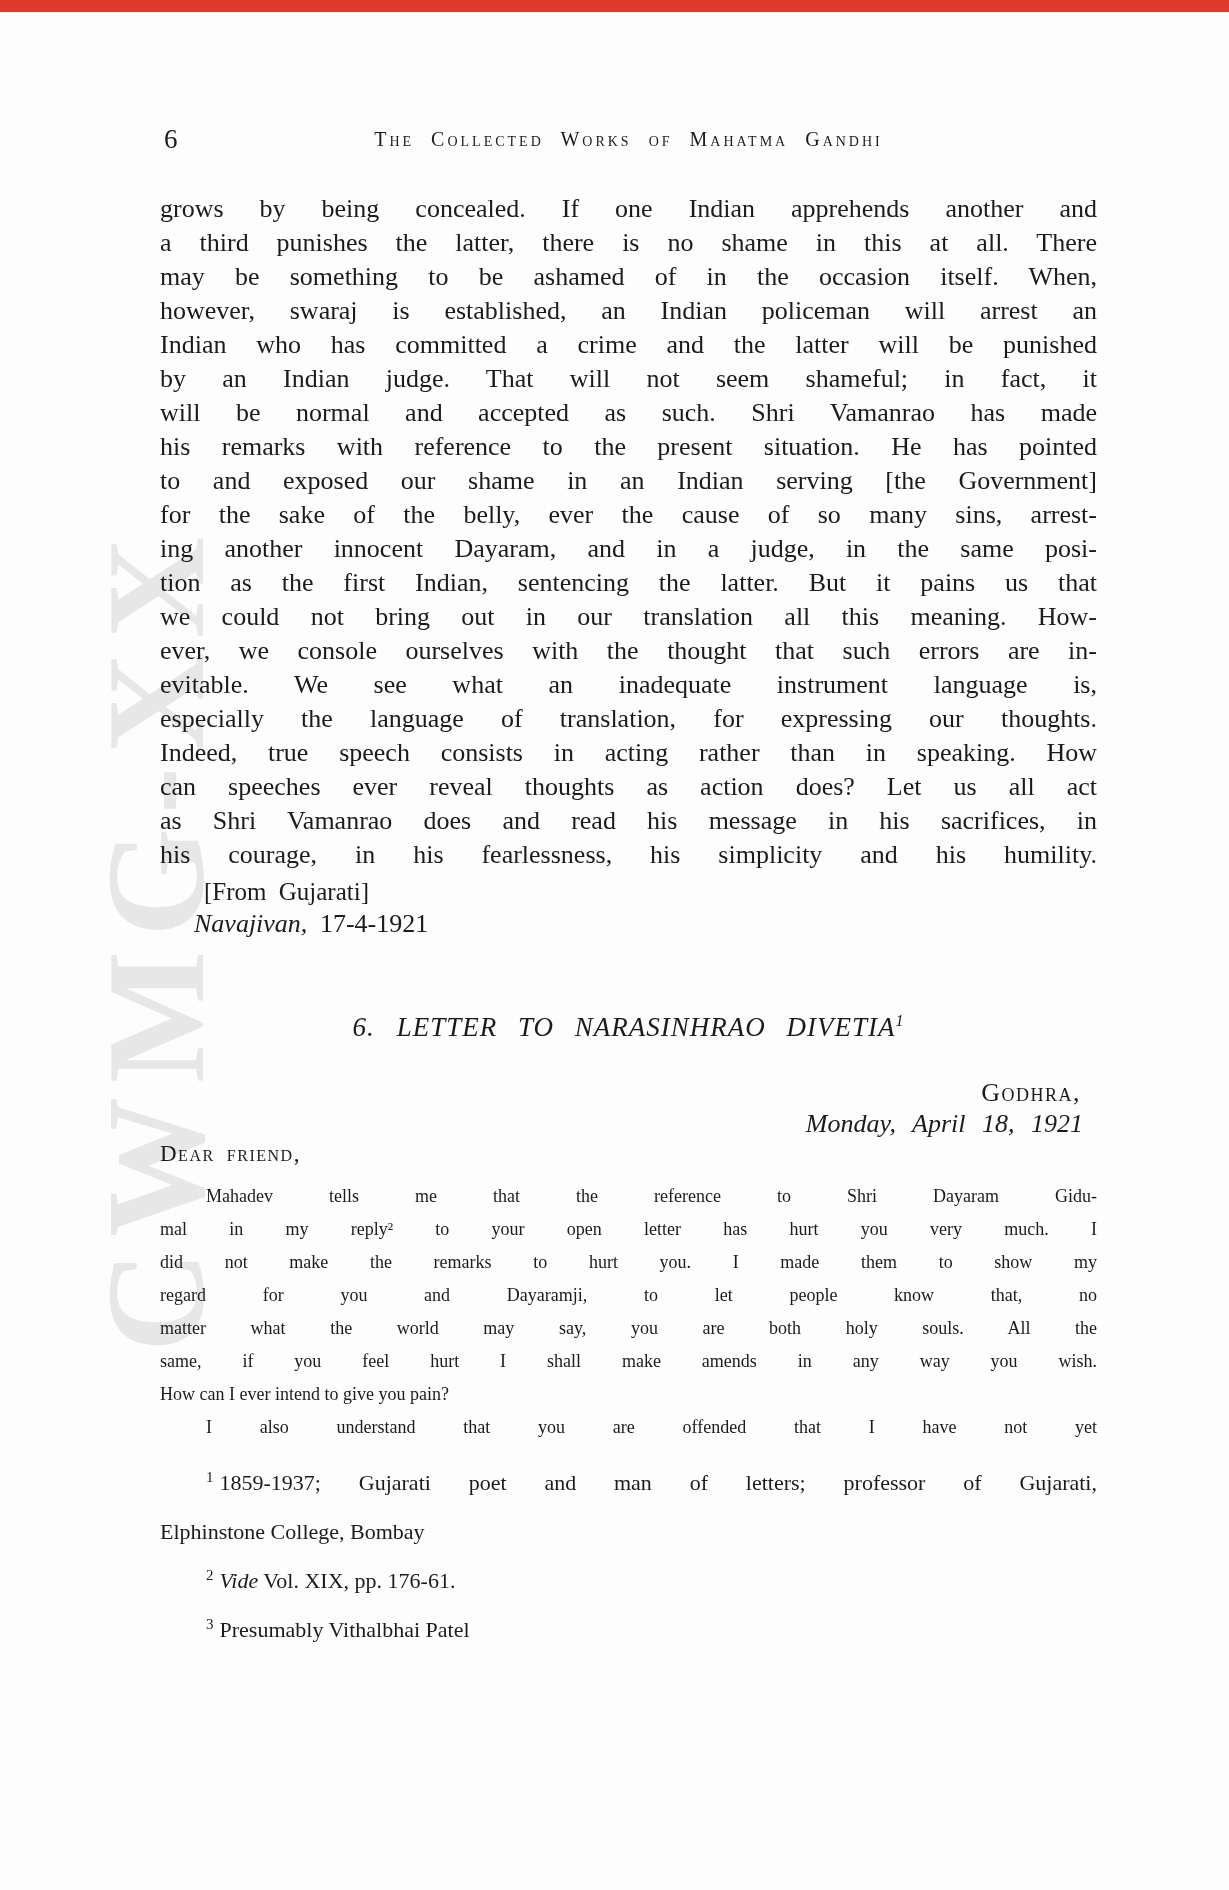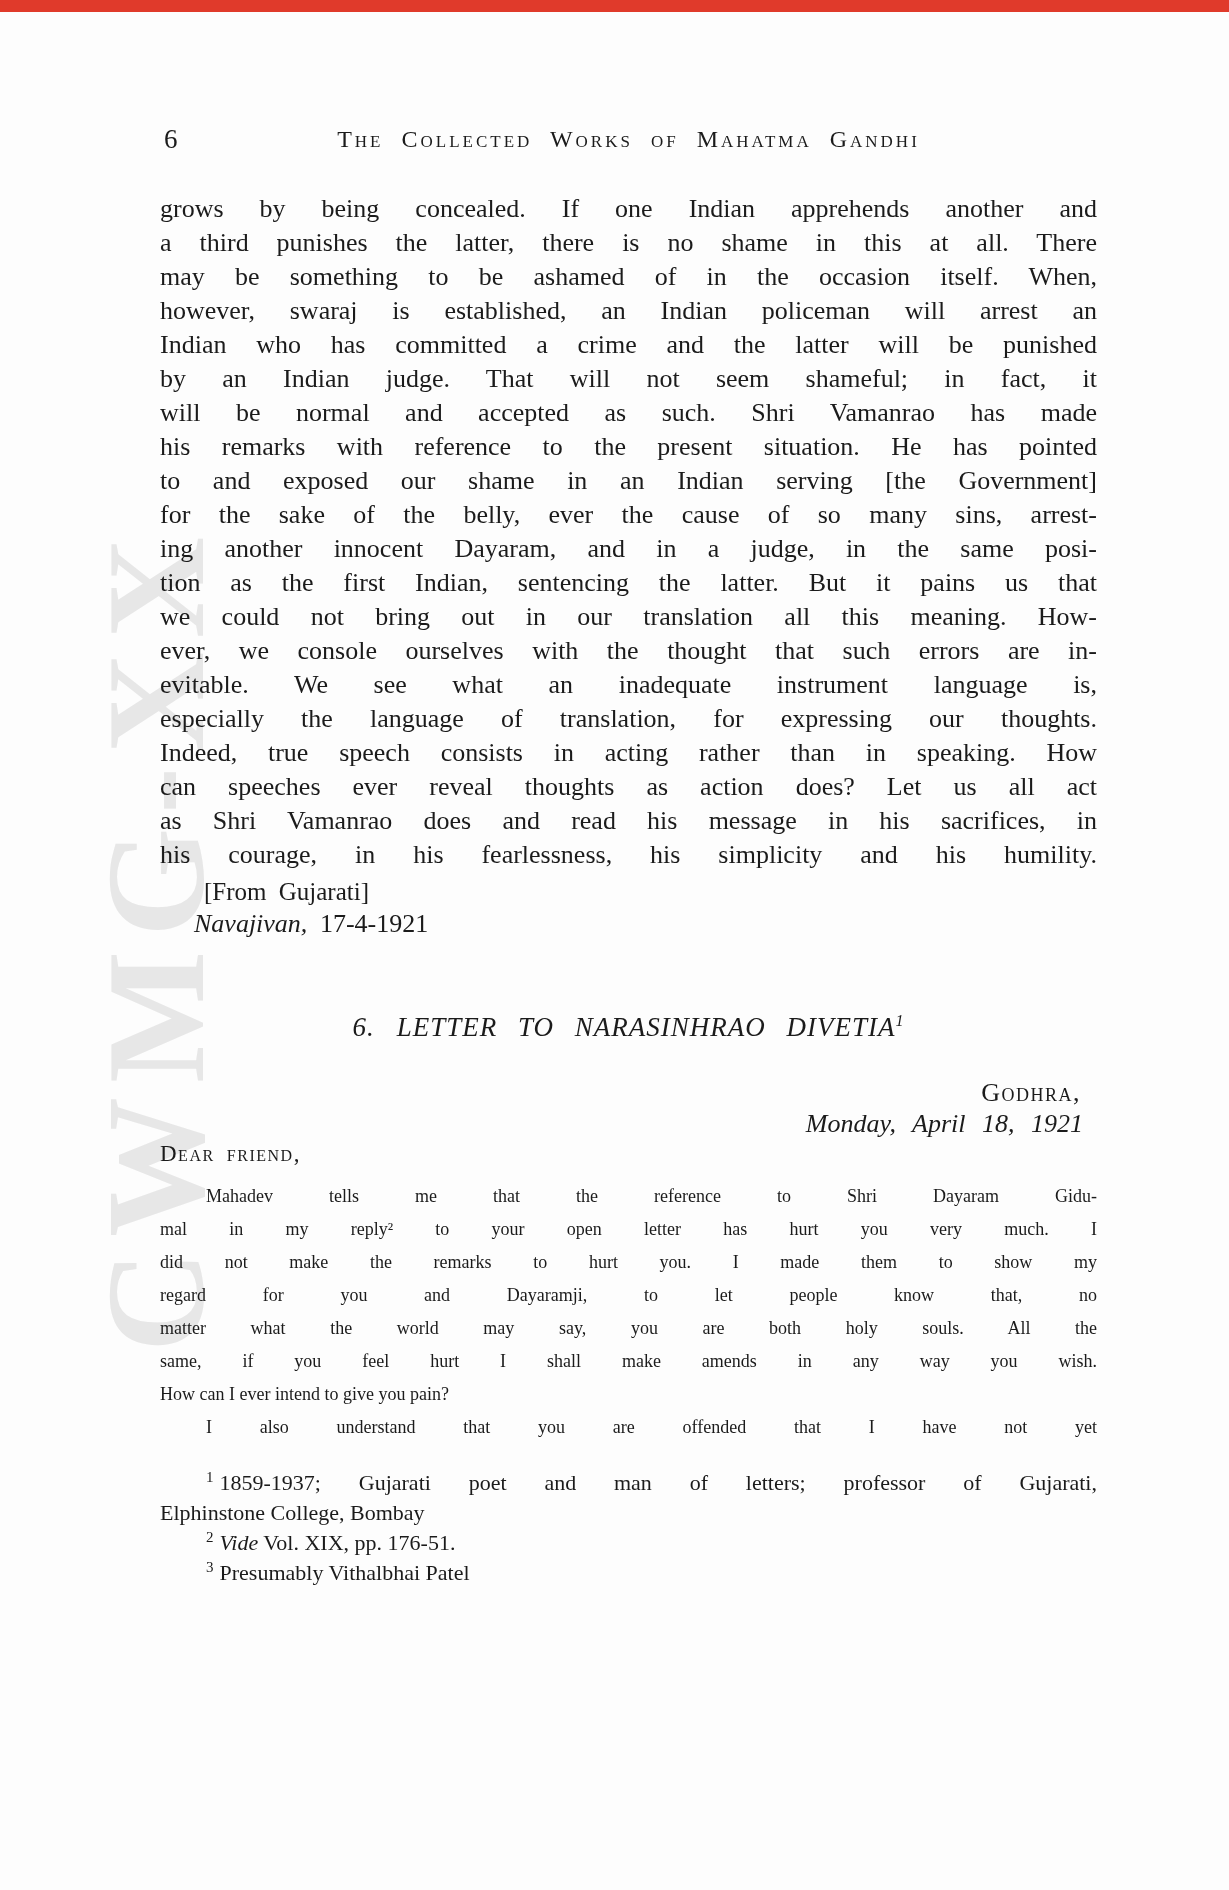--- a/index.html
+++ b/index.html
@@ -41,32 +41,32 @@
     margin-top:112px;
     height:30px;
     margin-bottom:38px;
   }
   .pagenum{
     position:absolute;left:4px;top:0;
     font-size:27px;line-height:30px;
   }
   .headtitle{
     text-align:center;
-    font-size:24px;line-height:30px;
+    font-size:20px;line-height:30px;
     font-variant:small-caps;
     letter-spacing:3px;
     word-spacing:9px;
   }
   
   .jl{text-align:justify;overflow:hidden;}
   .jl::after{content:"";display:inline-block;width:100%;height:0;}
   .ind{text-indent:46px;}
   .bl{height:34px;line-height:34px;font-size:26px;}
   .ll{height:33px;line-height:33px;font-size:18px;}
-  .fnl{height:30px;line-height:30px;font-size:22px;}
+  .fnl{height:30px;line-height:30px;font-size:22px;margin-top:19px;}
   .fnl .ftxt{margin-left:6px;}
   .fnl sup{font-size:15px;line-height:0;}
   
   .src1{margin-top:4px;height:32px;line-height:32px;font-size:25px;padding-left:44px;word-spacing:6px;}
   .src2{height:32px;line-height:32px;font-size:26px;padding-left:34px;word-spacing:6px;}
   .src2 .ital{font-style:italic;}
   
   .heading{
     margin-top:68px;height:38px;line-height:38px;
     text-align:center;
@@ -154,17 +154,17 @@
       <div class="ll">How can I ever intend to give you pain?</div>
     </div>
 
   <div>
       <div class="ll jl ind">I also understand that you are offended that I have not yet</div>
     </div>
 
   <div class="footnotes">
     <div class="fnl jl ind"><sup>1</sup><span class="ftxt">1859-1937; Gujarati poet and man of letters; professor of Gujarati,</span></div>
     <div class="fnl">Elphinstone College, Bombay</div>
-    <div class="fnl ind"><sup>2</sup><span class="ftxt ital" style="font-style:italic">Vide</span> <span>Vol. XIX, pp. 176-51.</span></div>
+    <div class="fnl ind"><sup>2</sup><span class="ftxt ital" style="font-style:italic">Vide</span> <span>Vol. XIX, pp. 176-61.</span></div>
     <div class="fnl ind"><sup>3</sup><span class="ftxt">Presumably Vithalbhai Patel</span></div>
   </div>
 
 </div>
 
 </body></html>

